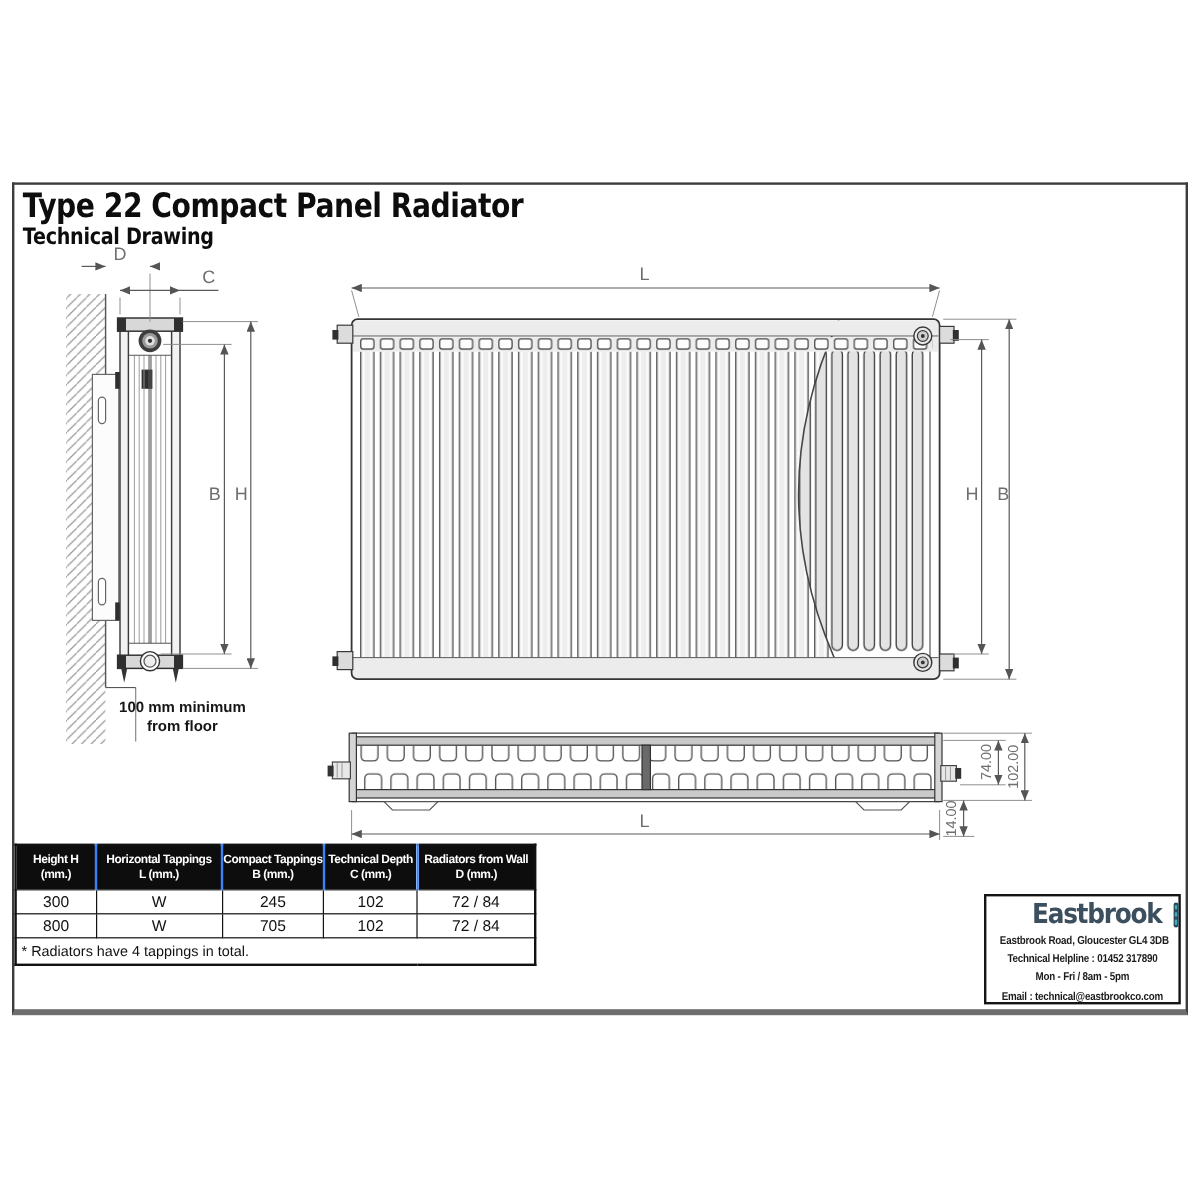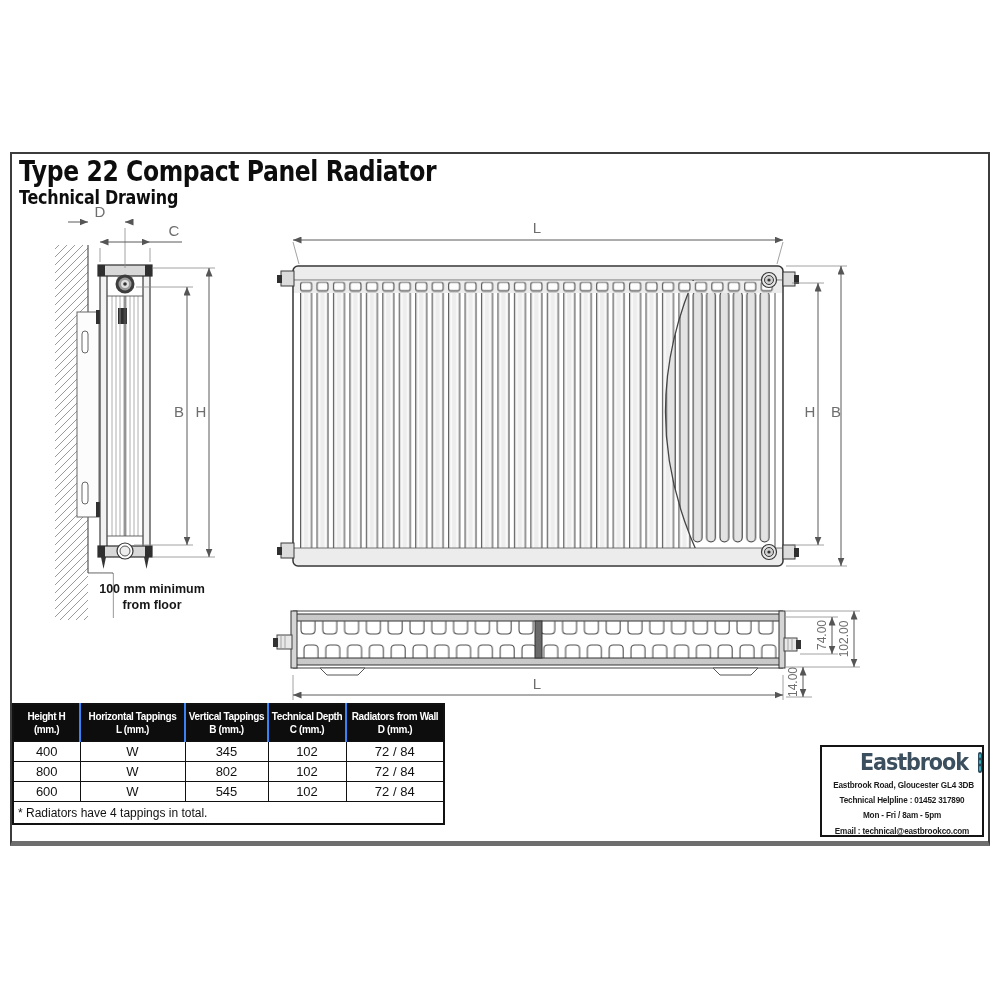--- a/index.html
+++ b/index.html
@@ -266,52 +266,45 @@
     <tr>
       <th>
         <div>Height H</div>
         <div>(mm.)</div>
         </th>
       <th>
         <div>Horizontal Tappings</div>
         <div>L (mm.)</div>
         </th>
       <th>
-        <div>Vertical Tappings</div>
+        <div>Compact Tappings</div>
         <div>B (mm.)</div>
         </th>
       <th>
         <div>Technical Depth</div>
         <div>C (mm.)</div>
         </th>
       <th>
         <div>Radiators from Wall</div>
         <div>D (mm.)</div>
         </th>
     </tr>
   </thead>
   <tbody>
     <tr>
-      <td>400</td>
+      <td>300</td>
       <td>W</td>
-      <td>345</td>
+      <td>245</td>
       <td>102</td>
       <td>72 / 84</td>
     </tr>
     <tr>
       <td>800</td>
       <td>W</td>
-      <td>802</td>
-      <td>102</td>
-      <td>72 / 84</td>
-    </tr>
-    <tr>
-      <td>600</td>
-      <td>W</td>
-      <td>545</td>
+      <td>705</td>
       <td>102</td>
       <td>72 / 84</td>
     </tr>
     <tr class="foot">
       <td colspan="5">* Radiators have 4 tappings in total.</td>
     </tr>
   </tbody>
 </table>
 
 <div class="brand">

